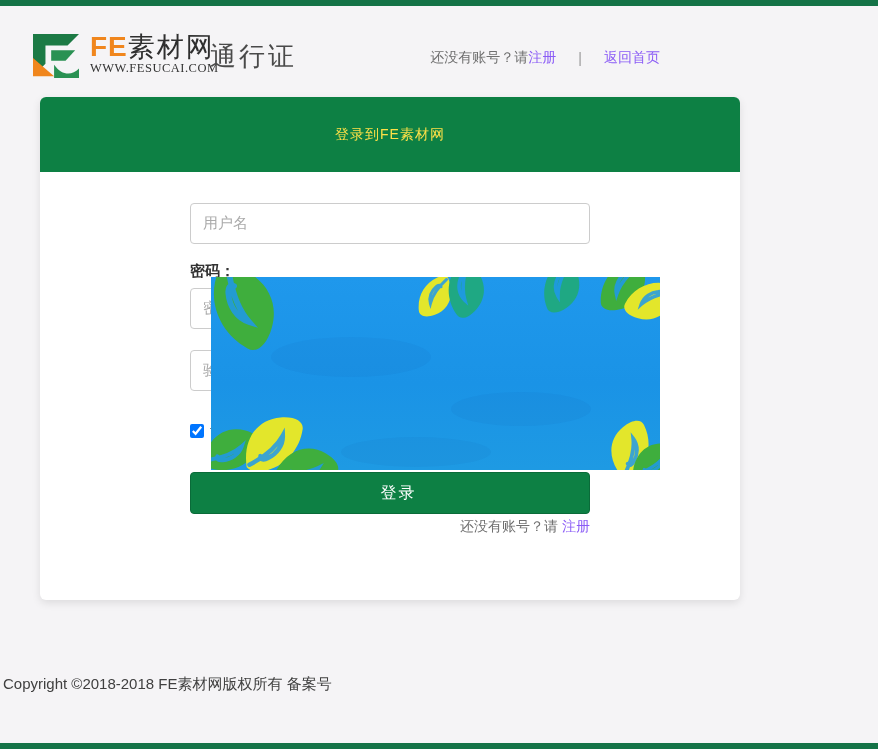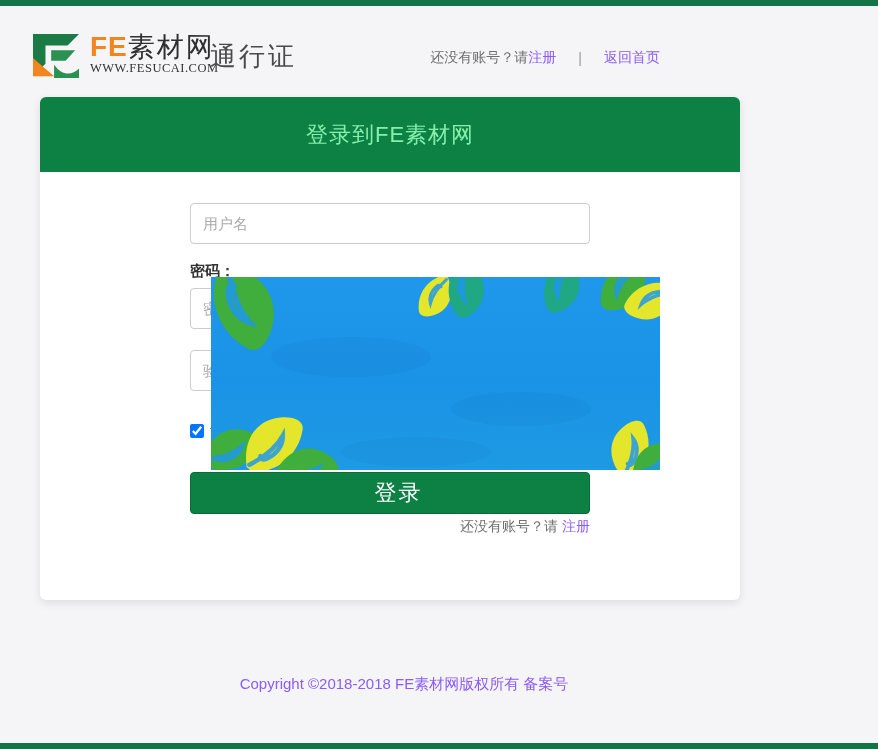--- a/index.html
+++ b/index.html
@@ -19,43 +19,43 @@
   .brand-domain{font-family:"Liberation Serif","DejaVu Serif",serif;font-size:12.5px;color:#333;letter-spacing:.5px;margin-top:0;}
   .passport{position:absolute;left:210px;top:33px;font-size:26px;color:#4a4a4a;letter-spacing:3px;}
   .header-right{position:absolute;right:138px;top:43px;font-size:14px;color:#6f6f6f;display:flex;align-items:center;}
   .header-right a{text-decoration:none;}
   .green-link{color:#8b5cf6;cursor:pointer;}
   .hdr-divider{margin:0 22px;color:#999;}
 
   
   .card{position:absolute;left:40px;top:97px;width:700px;height:503px;background:#ffffff;border-radius:6px;box-shadow:0 3px 8px rgba(0,0,0,.10);}
   .banner{height:75px;background:#0d8044;border-radius:6px 6px 0 0;display:flex;align-items:center;justify-content:center;}
-  .banner-title{color:#86efac;font-size:22px;letter-spacing:1px;}
+  .banner-title{color:#fde047;font-size:14px;letter-spacing:1px;}
   .form{width:400px;margin:0 auto;padding-top:23px;}
   .field-label{font-size:15px;font-weight:bold;color:#333;height:18px;}
-  .text-input{box-sizing:border-box;width:400px;height:41px;margin-top:8px;border:1px solid #ccc;border-radius:4px;padding:8px 12px;font-size:15px;color:#333;outline:none;font-family:Liberation Sans, sans-serif;background:#fff;}
+  .text-input{box-sizing:border-box;width:400px;height:41px;margin-top:8px;border:1px solid #ccc;border-radius:4px;padding:8px 12px;font-size:15px;color:#333;outline:none;font-family:Liberation Serif, serif;background:#fff;}
   .text-input::placeholder{color:#aaa;}
   .mt18{margin-top:18px;}
   .mt21{margin-top:21px;}
   .remember-row{margin-top:32px;display:flex;align-items:center;font-size:14px;color:#555;height:16px;}
   .remember-row input{width:14px;height:14px;margin:0 6px 0 0;}
-  .login-btn{display:block;box-sizing:border-box;width:400px;height:42px;margin-top:33px;background:#0d8044;border:1px solid #0a6b39;border-radius:4px;color:#fff;font-size:22px;letter-spacing:2px;cursor:pointer;font-family:inherit;padding-left:23px;}
+  .login-btn{display:block;box-sizing:border-box;width:400px;height:42px;margin-top:33px;background:#0d8044;border:1px solid #0a6b39;border-radius:4px;color:#fff;font-size:16px;letter-spacing:2px;cursor:pointer;font-family:inherit;padding-left:23px;}
   .signup-row{margin-top:4px;text-align:right;font-size:14px;color:#6f6f6f;}
   .signup-row a{text-decoration:none;}
 
   
   .overlay{position:absolute;left:211px;top:277px;width:449px;height:193px;background:linear-gradient(180deg,#1f98ec 0%,#1a93e6 55%,#1e9ae3 100%);overflow:hidden;z-index:5;}
   .blob{position:absolute;background:rgba(10,70,160,0.06);border-radius:50%;}
   .leaf{position:absolute;}
   .leaf-green{color:#3fae3d;}
   .leaf-teal{color:#1fa883;}
   .leaf-yellow{color:#e3e62b;}
 
   
-  .footer{position:absolute;left:14px;top:675px;width:780px;text-align:center;font-size:15px;color:#8b5cf6;}
+  .footer{position:absolute;left:3px;top:675px;width:780px;font-size:15px;color:#404040;}
 </style>
 </head>
 <body>
 
 <div id="screen">
 
   <div class="topbar"></div>
 
   <div class="header">
     <div class="logo">

